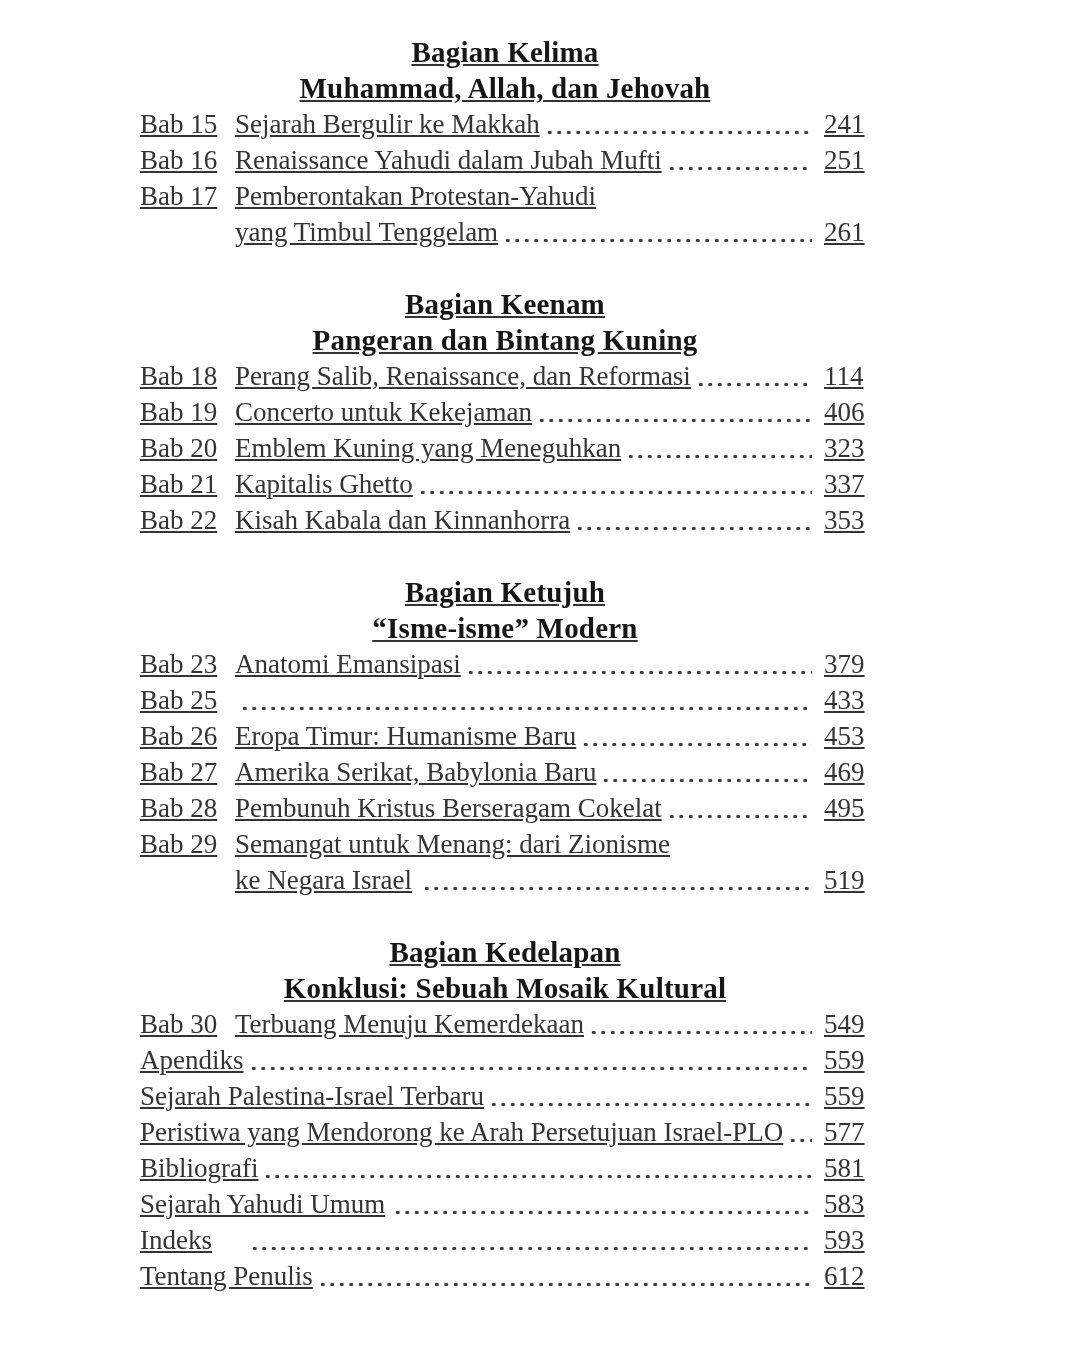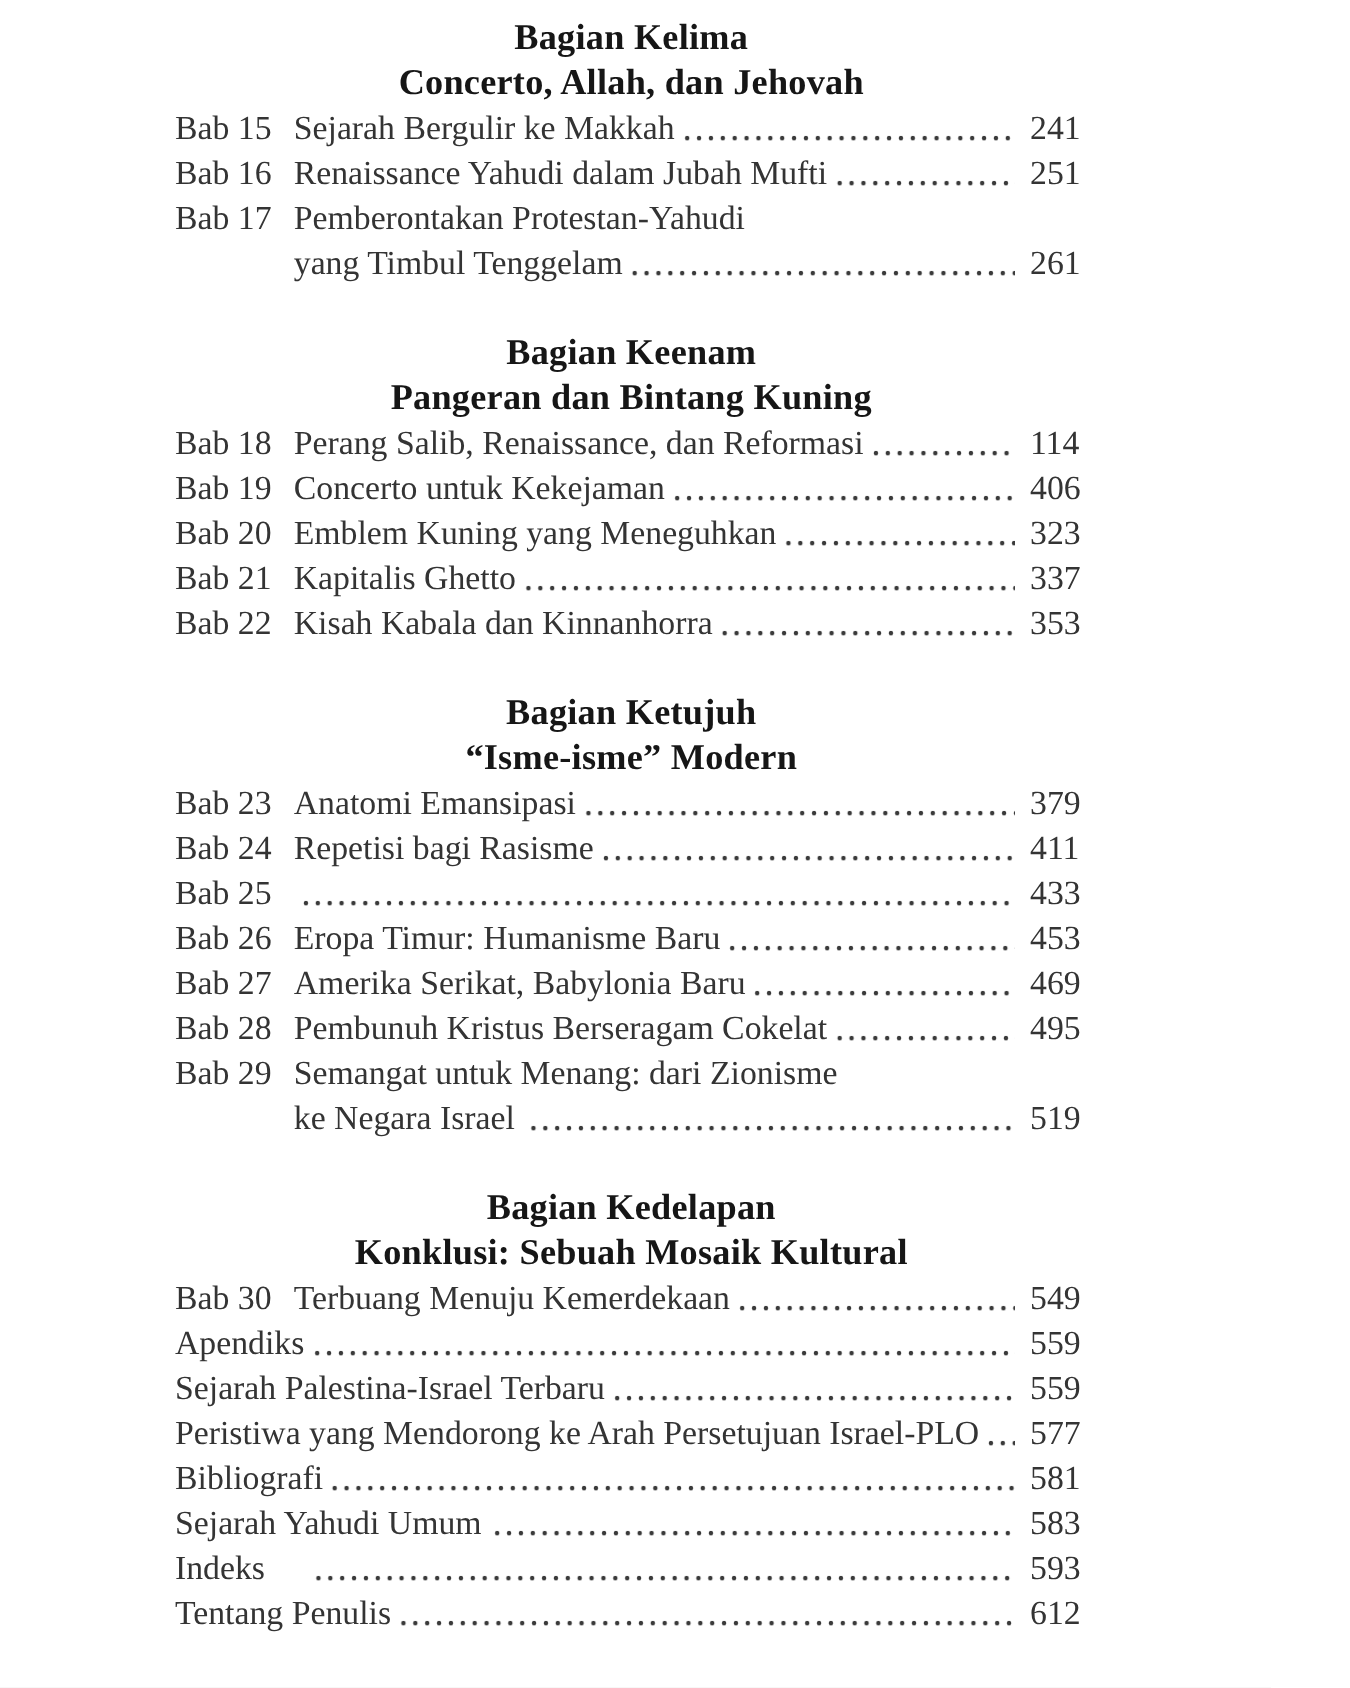--- a/index.html
+++ b/index.html
@@ -13,23 +13,24 @@
   .page{
     position:relative;
     width:1080px;height:1350px;
     background:var(--bg);
     overflow:hidden;
     margin:0 auto;
     font-family:"Liberation Serif","DejaVu Serif",serif;
   }
   .toc{
     position:absolute;
-    left:140px;top:12px;width:730px;
+    left:140px;top:34px;width:730px;
     font-size:27px;line-height:36px;
     color:var(--fg);
+    text-decoration:underline;
   }
   .toc-section{margin-bottom:36px;}
   .toc-section:last-child{margin-bottom:0;}
   .part-title,.part-subtitle{
     text-align:center;
     font-weight:bold;
     font-size:29px;
     line-height:36px;
     color:var(--hd);
     letter-spacing:.2px;
@@ -52,21 +53,21 @@
     text-align:left;
   }
 </style>
 </head>
 <body>
 
 <div class="page">
   <div class="toc">
       <section class="toc-section">
         <div class="part-title">Bagian Kelima</div>
-        <div class="part-subtitle">Concerto, Allah, dan Jehovah</div>
+        <div class="part-subtitle">Muhammad, Allah, dan Jehovah</div>
         <div class="row">
           <span class="label">Bab 15</span>
           <span class="text">Sejarah Bergulir ke Makkah</span>
           <span class="dots"></span>
           <span class="page-num">241</span>
         </div>
         <div class="row">
           <span class="label">Bab 16</span>
           <span class="text">Renaissance Yahudi dalam Jubah Mufti</span>
           <span class="dots"></span>
@@ -118,26 +119,20 @@
         </div>
       </section>
       <section class="toc-section">
         <div class="part-title">Bagian Ketujuh</div>
         <div class="part-subtitle">“Isme-isme” Modern</div>
         <div class="row">
           <span class="label">Bab 23</span>
           <span class="text">Anatomi Emansipasi</span>
           <span class="dots"></span>
           <span class="page-num">379</span>
-        </div>
-        <div class="row">
-          <span class="label">Bab 24</span>
-          <span class="text">Repetisi bagi Rasisme</span>
-          <span class="dots"></span>
-          <span class="page-num">411</span>
         </div>
         <div class="row">
           <span class="label">Bab 25</span>
           <span class="dots"></span>
           <span class="page-num">433</span>
         </div>
         <div class="row">
           <span class="label">Bab 26</span>
           <span class="text">Eropa Timur: Humanisme Baru</span>
           <span class="dots"></span>

